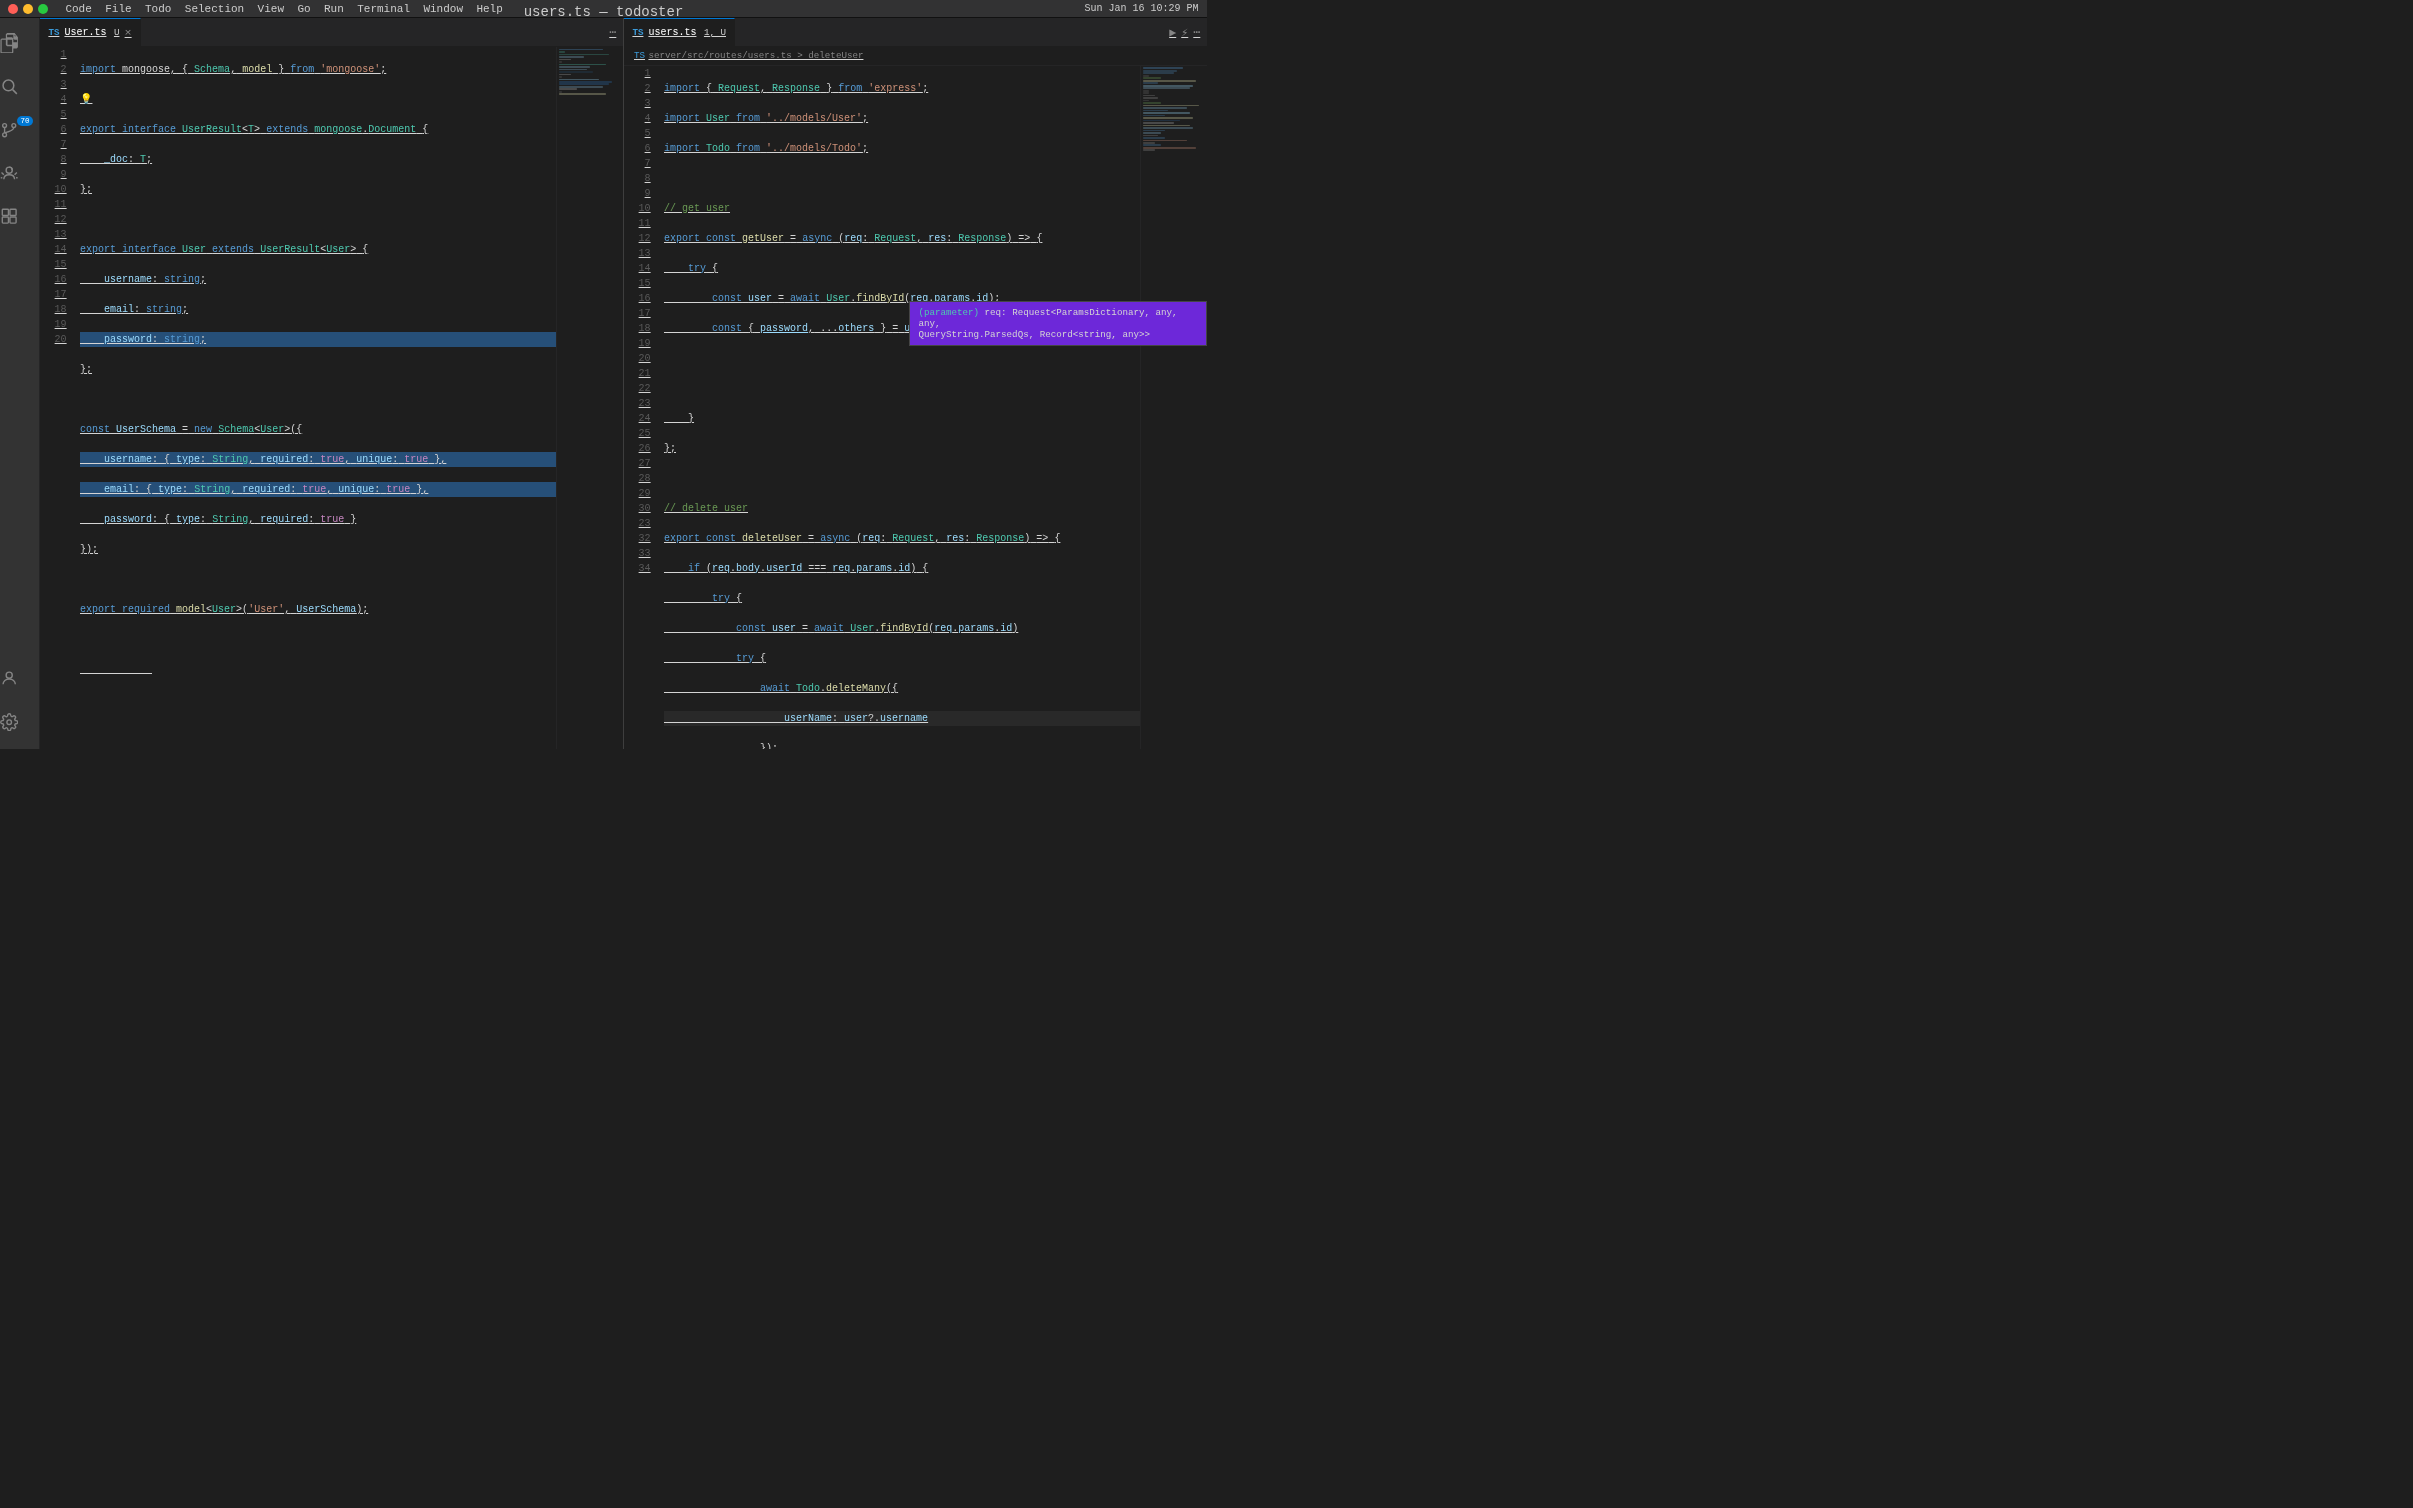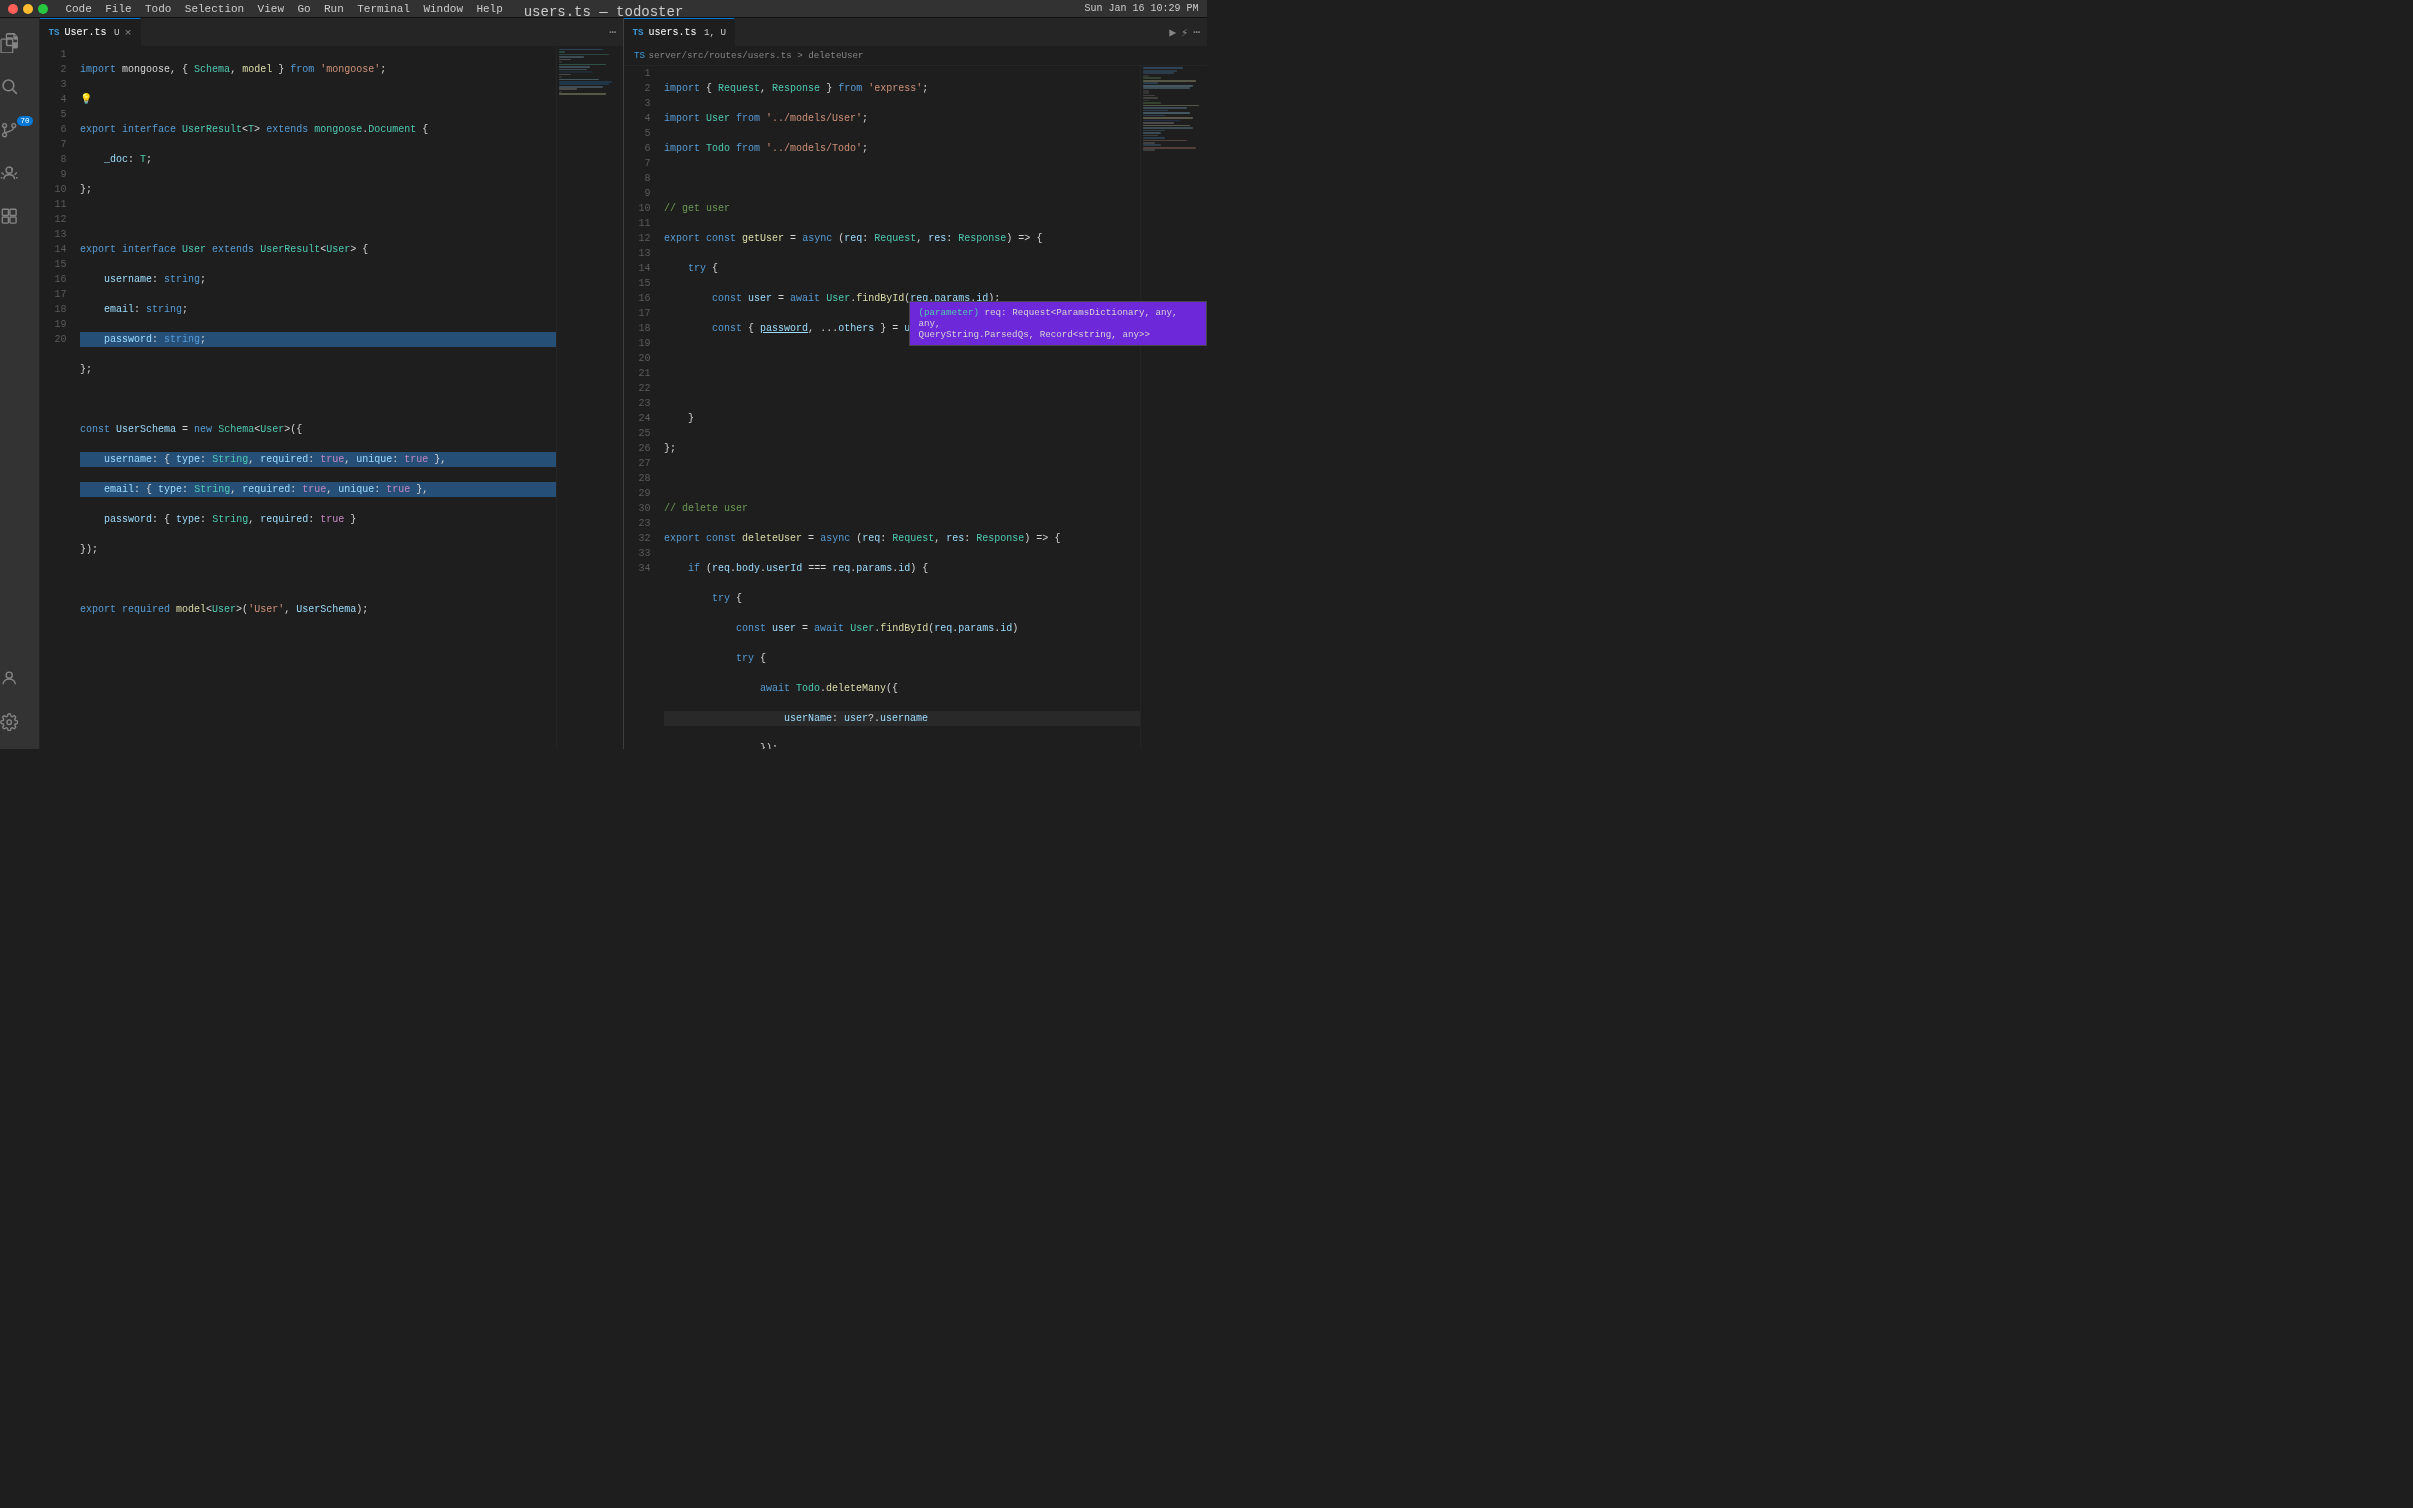--- a/index.html
+++ b/index.html
@@ -108,20 +108,21 @@
       gap: 3.4px;
       padding-bottom: 6.7px;
     }
 
     
     #editor-area {
       flex: 1;
       display: flex;
       flex-direction: column;
       overflow: hidden;
+      text-decoration: underline;
     }
     .tab {
       display: flex;
       align-items: center;
       padding: 0 8.4px;
       height: 29px;
       background: #2d2d2d;
       border-right: 0.8px solid #1e1e1e;
       cursor: pointer;
       color: #969696;

